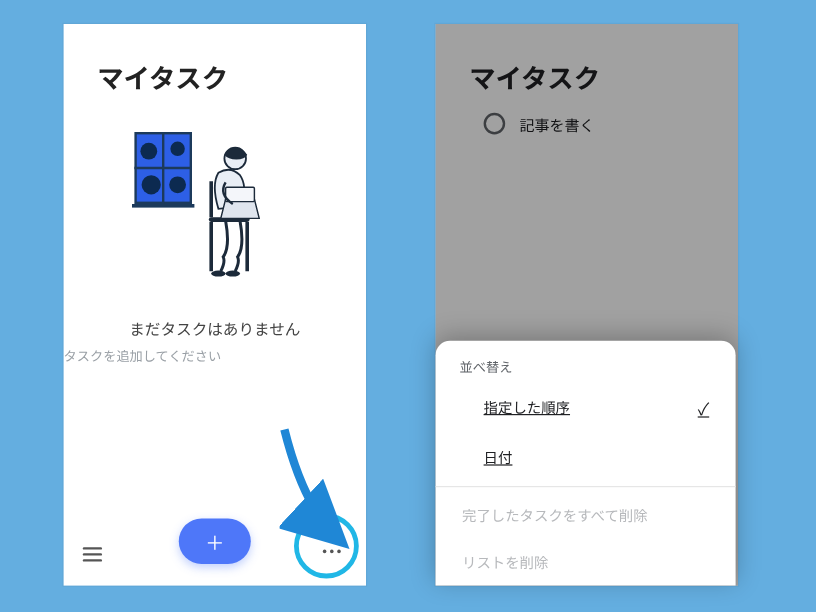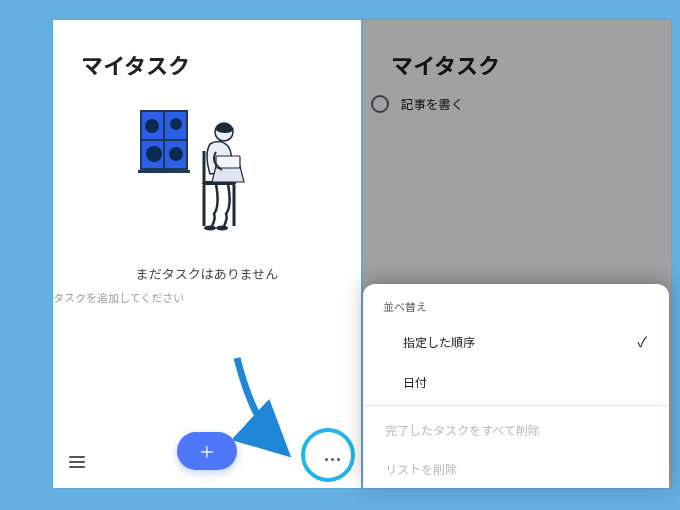--- a/index.html
+++ b/index.html
@@ -6,21 +6,21 @@
     margin: 0;
     width: 680px;
     height: 510px;
     background: #64aee0;
     font-family: -apple-system, "Hiragino Sans", "Noto Sans JP", sans-serif;
     position: relative;
     overflow: hidden;
   }
   .phone {
     position: absolute;
-    width: 308px;
+    width: 252px;
     height: 468px;
     background: #fff;
     box-shadow: 0 0 0 1px rgba(0,0,0,0.04);
   }
   .phone.left  { left: 53px;  top: 20px; }
   .phone.right { left: 363px; top: 20px; }
 
   .title {
     font-size: 22px;
     font-weight: 700;
@@ -122,23 +122,22 @@
   .phone.right .scrim {
     position: absolute;
     inset: 0;
     background: rgba(0,0,0,0.37);
     z-index: 1;
   }
   .phone.right .title { color: #202124; position: relative; }
 
   .task-row {
     display: flex;
-    align-items: center;
     gap: 12px;
-    padding: 6px 8px;
+    padding: 6px 40px;
     font-size: 12.5px;
     color: #202124;
     cursor: pointer;
     position: relative;
   }
   .task-radio {
     width: 14px; height: 14px;
     border: 2px solid #5f6368;
     border-radius: 50%;
   }
@@ -153,26 +152,26 @@
     z-index: 2;
     padding-top: 14px;
   }
   .sheet-section-label {
     font-size: 11px;
     color: #5f6368;
     padding: 0 20px 6px;
   }
   .opt {
     display: flex;
-    align-items: center;
     justify-content: space-between;
     padding: 11px 22px 11px 40px;
     font-size: 12px;
     color: #202124;
     cursor: pointer;
+    text-decoration: underline;
   }
   .opt .check { font-size: 14px; color: #202124; }
   .divider { height: 1px; background: #e6e6e6; margin: 4px 0; }
   .menu-item {
     padding: 11px 22px;
     font-size: 12px;
     color: #202124;
     cursor: pointer;
   }
   .menu-item.disabled {

